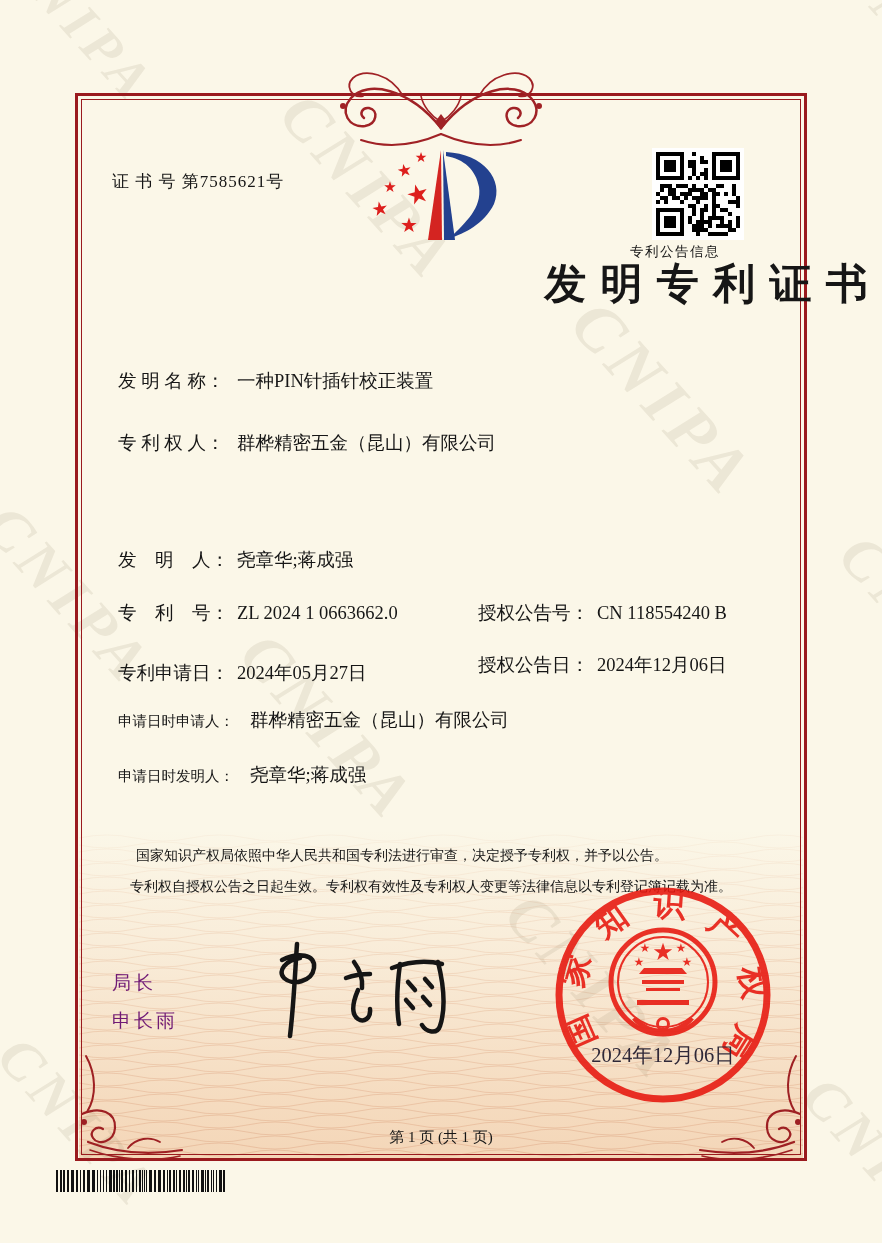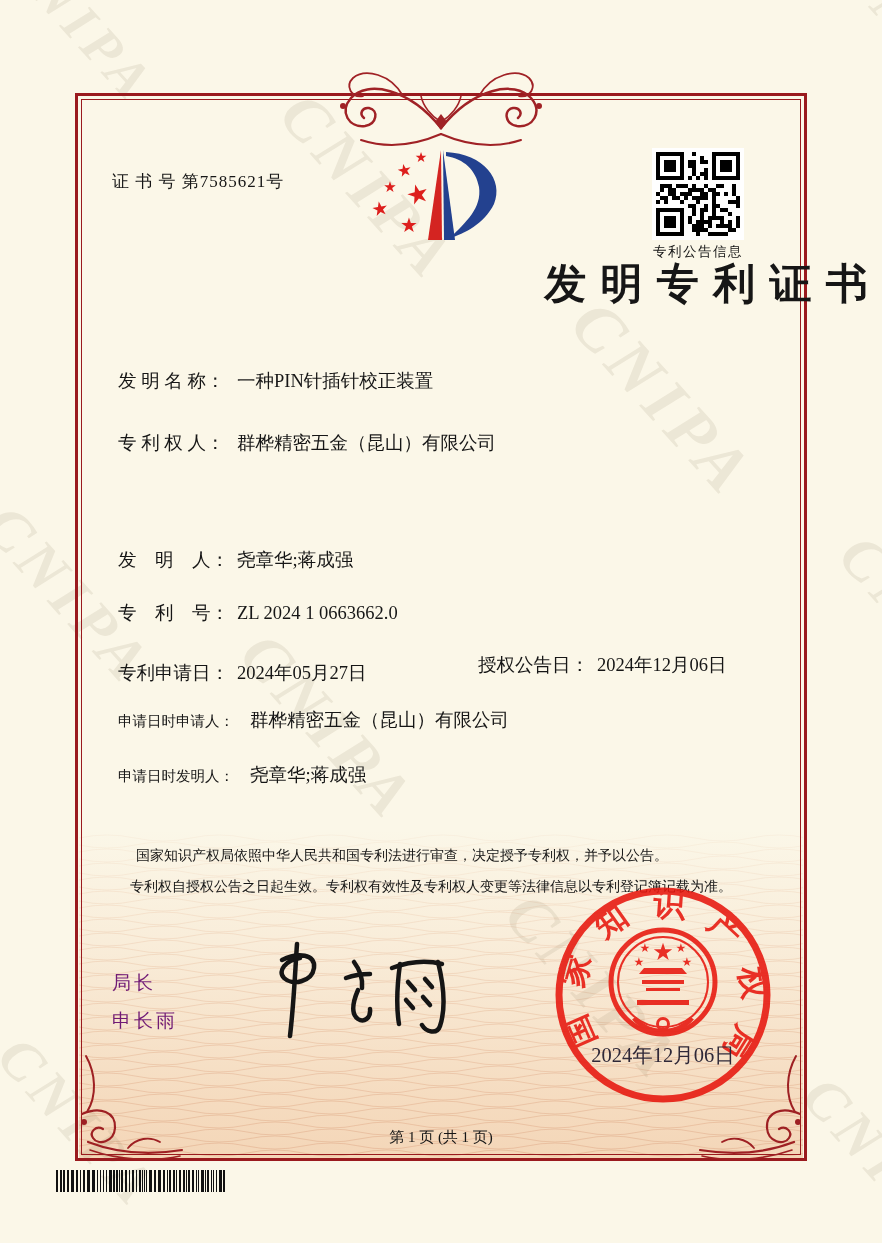--- a/index.html
+++ b/index.html
@@ -46,21 +46,21 @@
   .row .lbl-sm{display:inline-block; width:132px; font-size:14.5px;}
   .col2{left:478px;}
   #statement{left:108px; top:840px; width:672px; font-size:14px; line-height:31px;}
   #statement .l1{padding-left:2em; white-space:nowrap;}
   #statement .l2{white-space:nowrap;margin-left:22px;}
   .sig-label{left:112px; font-size:19px; letter-spacing:3px;
     font-family:"Liberation Sans","DejaVu Sans",sans-serif; color:#701a75;}
   #footer{left:0; top:1128px; width:100%; text-align:center; font-size:15px;}
   #qr-box{left:652px; top:148px; width:92px; height:92px; background:#ffffff; padding:0;}
   #qr-box svg{margin:4px;}
-  #qr-caption{left:630px; top:243px; width:136px; text-align:center;
+  #qr-caption{left:630px; top:243px; width:136px; 
     font-size:13.5px; letter-spacing:1.5px;}
   #seal{left:550px; top:882px; z-index:5;}
   #signature{left:250px; top:938px; z-index:4;}
   #barcode-box{left:56px; top:1170px; z-index:4;}
 </style>
 </head>
 <body>
 
 <div id="page">
 
@@ -317,20 +317,23 @@
   </div>
   <div class="ct row" style="top:368px">
     <span class="lbl">发 明 名 称：</span><span class="val">一种PIN针插针校正装置</span>
   </div>
   <div class="ct row" style="top:547px">
     <span class="lbl">发　明　人：</span><span class="val">尧章华;蒋成强</span>
   </div>
   <div class="ct row" style="top:600px">
     <span class="lbl">专　利　号：</span><span class="val">ZL 2024 1 0663662.0</span>
   </div>
+  <div class="ct row col2" style="top:600px">
+    <span class="lbl">授权公告号：</span><span class="val">CN 118554240 B</span>
+  </div>
   <div class="ct row" style="top:660px">
     <span class="lbl">专利申请日：</span><span class="val">2024年05月27日</span>
   </div>
   <div class="ct row col2" style="top:652px">
     <span class="lbl">授权公告日：</span><span class="val">2024年12月06日</span>
   </div>
   <div class="ct row" style="top:707px">
     <span class="lbl-sm">申请日时申请人：</span><span class="val">群桦精密五金（昆山）有限公司</span>
   </div>
   <div class="ct row" style="top:762px">

